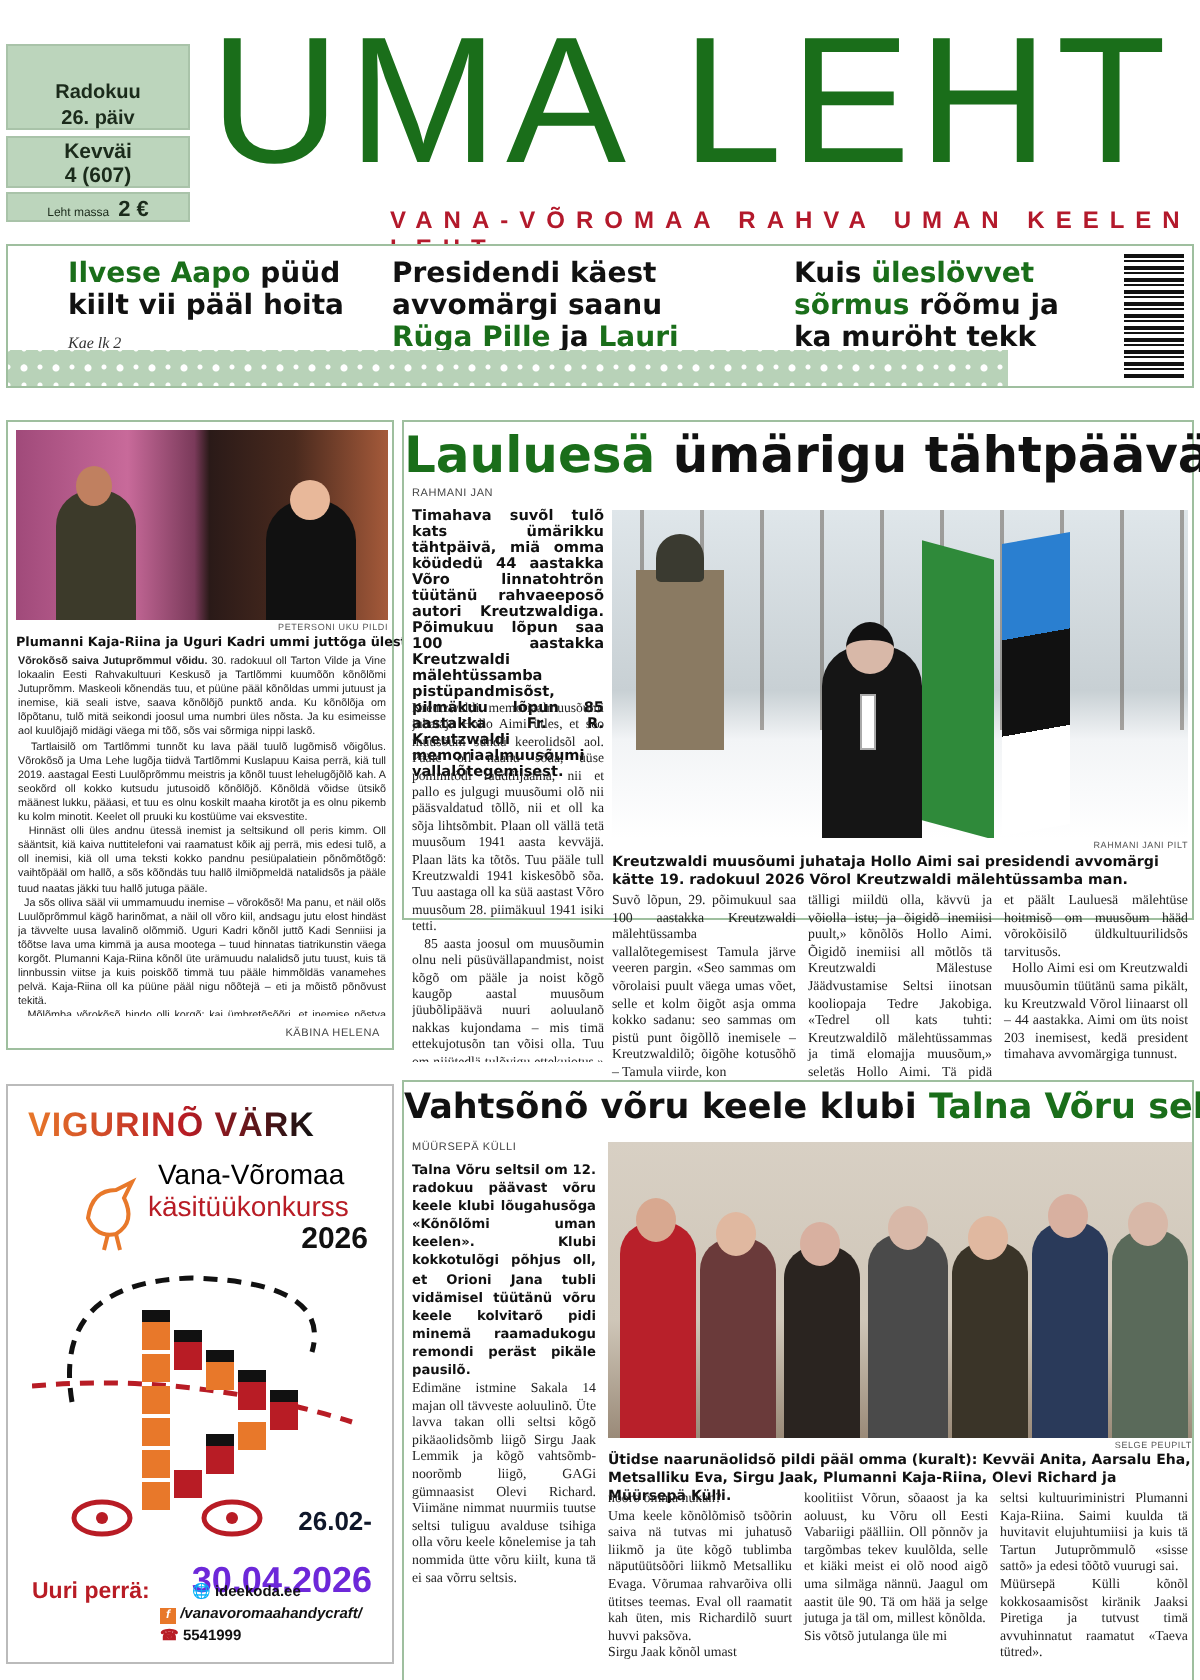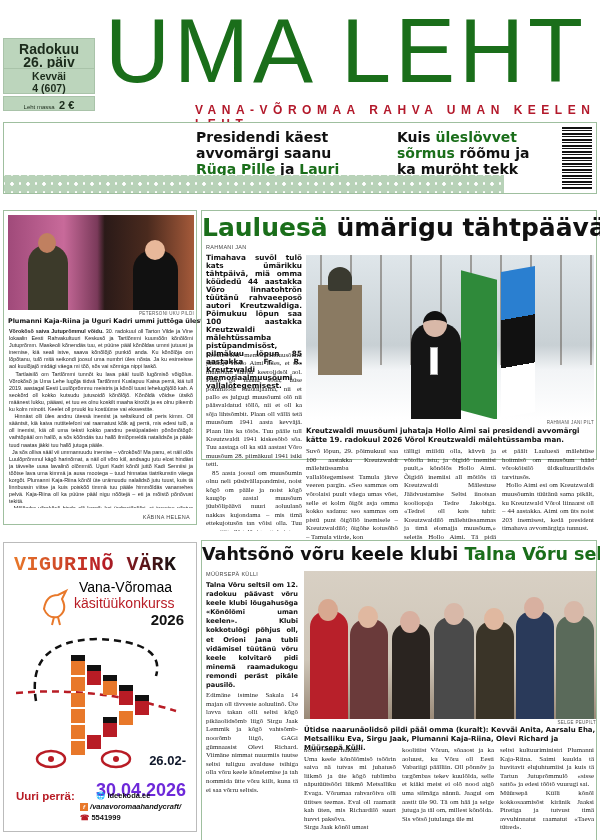--- a/index.html
+++ b/index.html
@@ -21,38 +21,42 @@
 .small{font-size:5.4px;line-height:7.1px;color:#222;text-align:justify}
 .lead{font-weight:bold;font-size:7.3px;line-height:8px;font-family:"DejaVu Sans",sans-serif;text-align:justify}
 .serif{font-family:"Liberation Serif",serif;font-size:7.6px;line-height:9.5px;text-align:justify;color:#222}
 .byline{font-size:5.5px;color:#444;letter-spacing:.3px}
 .h1{font-family:"DejaVu Sans",sans-serif;font-weight:bold;text-align:center;white-space:nowrap}
 .green{color:#1a6e1a}
 </style>
 </head>
 <body>
 
-<div class="infobox" style="top:38px;height:43px;font-size:14px;line-height:13px;padding-top:4px">
+<div class="infobox" style="top:22px;height:43px;font-size:10px;line-height:13px;padding-top:17px">
   <div>Radokuu</div>
   <div>26. päiv</div>
   <div>2026</div>
 </div>
 <div class="infobox" style="top:68px;height:26px;font-size:10.5px;line-height:12px;padding-top:1px">
   <div>Kevväi</div>
   <div>4 (607)</div>
 </div>
 <div class="infobox" style="top:96px;height:15px;line-height:13px">
   <span style="font-size:6px;font-weight:normal">Leht massa</span>
   <span style="font-size:11px">2 €</span>
 </div>
 
 <div class="logo">UMA LEHT</div>
 <div class="tagline">VANA-VÕROMAA RAHVA UMAN KEELEN LEHT</div>
 
 <div class="teaserbar">
+  <div class="teaser" style="left:30px;width:150px">
+    <span class="g">Ilvese Aapo</span><span> püüd kiilt vii pääl hoita</span>
+    <span class="see">Kae lk 2</span>
+  </div>
   <div class="teaser" style="left:192px;width:165px">
     <span>Presidendi käest avvomärgi saanu </span><span class="g">Rüga Pille</span><span> ja </span><span class="g">Lauri Varju</span>
   </div>
   <div class="teaser" style="left:393px;width:150px">
     <span>Kuis </span><span class="g">üleslövvet sõrmus</span><span> rõõmu ja ka muröht tekk</span>
     <span class="see">Kae lk 4</span>
   </div>
   <div class="pattern"></div>
   <div class="barcode"></div>
 </div>
@@ -71,21 +75,21 @@
     <span>30. radokuul oll Tarton Vilde ja Vine lokaalin Eesti Rahvakultuuri Keskusõ ja Tartlõmmi kuumõõn kõnõlõmi Jutuprõmm. Maskeoli kõnendäs tuu, et püüne pääl kõnõldas ummi jutuust ja inemise, kiä seali istve, saava kõnõlõjõ punktõ anda. Ku kõnõlõja om lõpõtanu, tulõ mitä seikondi joosul uma numbri üles nõsta. Ja ku esimeisse aol kuulõjajõ midägi väega mi tõõ, sõs vai sõrmiga nippi laskõ.</span><br>
     &nbsp;&nbsp;<span>Tartlaisilõ om Tartlõmmi tunnõt ku lava pääl tuulõ lugõmisõ võigõlus. Võrokõsõ ja Uma Lehe lugõja tiidvä Tartlõmmi Kuslapuu Kaisa perrä, kiä tull 2019. aastagal Eesti Luulõprõmmu meistris ja kõnõl tuust lehelugõjõlõ kah. A seokõrd oll kokko kutsudu jutusoidõ kõnõlõjõ. Kõnõldä võidse ütsikõ määnest lukku, pääasi, et tuu es olnu koskilt maaha kirotõt ja es olnu pikemb ku kolm minotit. Keelet oll pruuki ku kostüüme vai eksvestite.</span><br>
     &nbsp;&nbsp;<span>Hinnäst olli üles andnu ütessä inemist ja seltsikund oll peris kimm. Oll sääntsit, kiä kaiva nuttitelefoni vai raamatust kõik ajj perrä, mis edesi tulõ, a oll inemisi, kiä oll uma teksti kokko pandnu pesiüpalatiein põnõmõtõgõ: vaihtõpääl om hallõ, a sõs kõõndäs tuu hallõ ilmiõpmeldä natalidsõs ja pääle tuud naatas jäkki tuu hallõ jutuga pääle.</span><br>
     &nbsp;&nbsp;<span>Ja sõs olliva sääl vii ummamuudu inemise – võrokõsõ! Ma panu, et näil olõs Luulõprõmmul kägõ harinõmat, a näil oll võro kiil, andsagu jutu elost hindäst ja tävvelte uusa lavalinõ olõmmiõ. Uguri Kadri kõnõl juttõ Kadi Senniisi ja tõõtse lava uma kimmä ja ausa mootega – tuud hinnatas tiatrikunstin väega korgõt. Plumanni Kaja-Riina kõnõl üte urämuudu nalalidsõ jutu tuust, kuis tä linnbussin viitse ja kuis poiskõõ timmä tuu pääle himmõldäs vanamehes pelvä. Kaja-Riina oll ka püüne pääl nigu nõõtejä – eti ja mõistõ põnõvust tekitä.</span><br>
     &nbsp;&nbsp;<span>Mõlõmba võrokõsõ hindo olli korgõ: kai ümbretõsõõri, et inemise nõstva numbrit 9,8, 9,6 jne. Edimäne kotus läts Uguri Kadrilõ ja tõõnõ Plumanni Kaja-Riinalõ. Mõlõmba saiva Kopprouru, mä tulõ kevväjä, 14. lehekuu päivõl kirändüsgaido Prima Vista aol, ku sõrditas väiä kõgõ parõmp prõmija. Tartokõgõ parõmp prõmija lätt edesi Eesti vuuru ja säält uut edesi jo Öunuupa. Pallo õnnõ ja oodami jo lava päält!</span>
   </div>
   <div class="byline" style="position:absolute;right:6px;bottom:4px">KÄBINA HELENA</div>
 </div>
 
 <div class="box" style="left:3px;top:542px;width:194px;height:290px;border-color:#bbb">
-  <div style="position:absolute;left:10px;top:10px;font-family:Liberation Mono, monospace;font-weight:bold;font-size:20px;letter-spacing:.5px;white-space:nowrap">
+  <div style="position:absolute;left:10px;top:10px;font-family:Liberation Sans, sans-serif;font-weight:bold;font-size:17px;letter-spacing:.5px;white-space:nowrap">
     <span style="background:linear-gradient(90deg,#e8782a 0%,#b81c25 55%,#111 100%);-webkit-background-clip:text;background-clip:text;color:transparent">VIGURINÕ VÄRK</span>
   </div>
   <div style="position:absolute;left:75px;top:36px;color:#000000;font-size:14px">Vana-Võromaa</div>
   <div style="position:absolute;left:70px;top:52px;color:#b81c25;font-size:14px">käsitüükonkurss</div>
   <div style="position:absolute;right:12px;top:68px;font-size:15px;font-weight:bold">2026</div>
   <svg width="36" height="40" style="position:absolute;left:34px;top:44px" viewBox="0 0 36 40">
     <path d="M6 22 Q8 8 20 8 L28 4 L24 12 Q30 24 20 30 Q10 32 6 22Z" fill="none" stroke="#e8782a" stroke-width="2"></path>
     <path d="M16 30 L14 38 M20 30 L22 38" stroke="#e8782a" stroke-width="2"></path>
   </svg>
   <svg width="170" height="145" viewBox="0 0 170 145" style="position:absolute;left:12px;top:88px">

